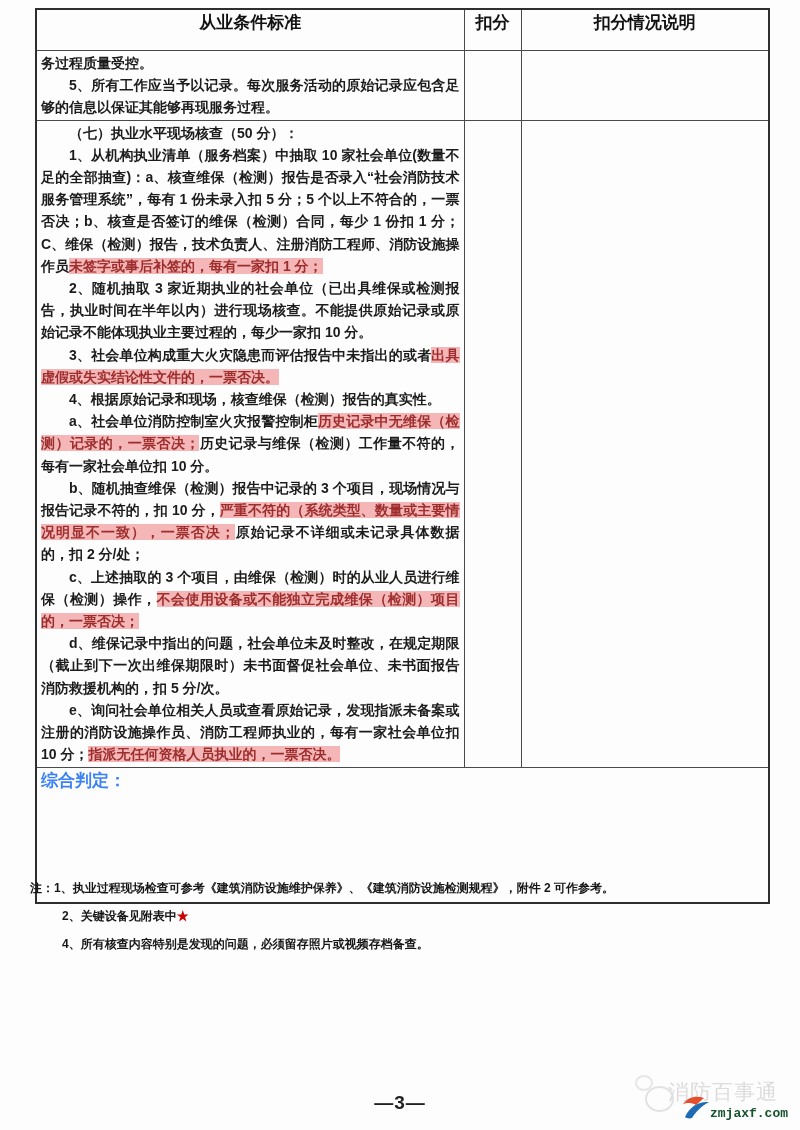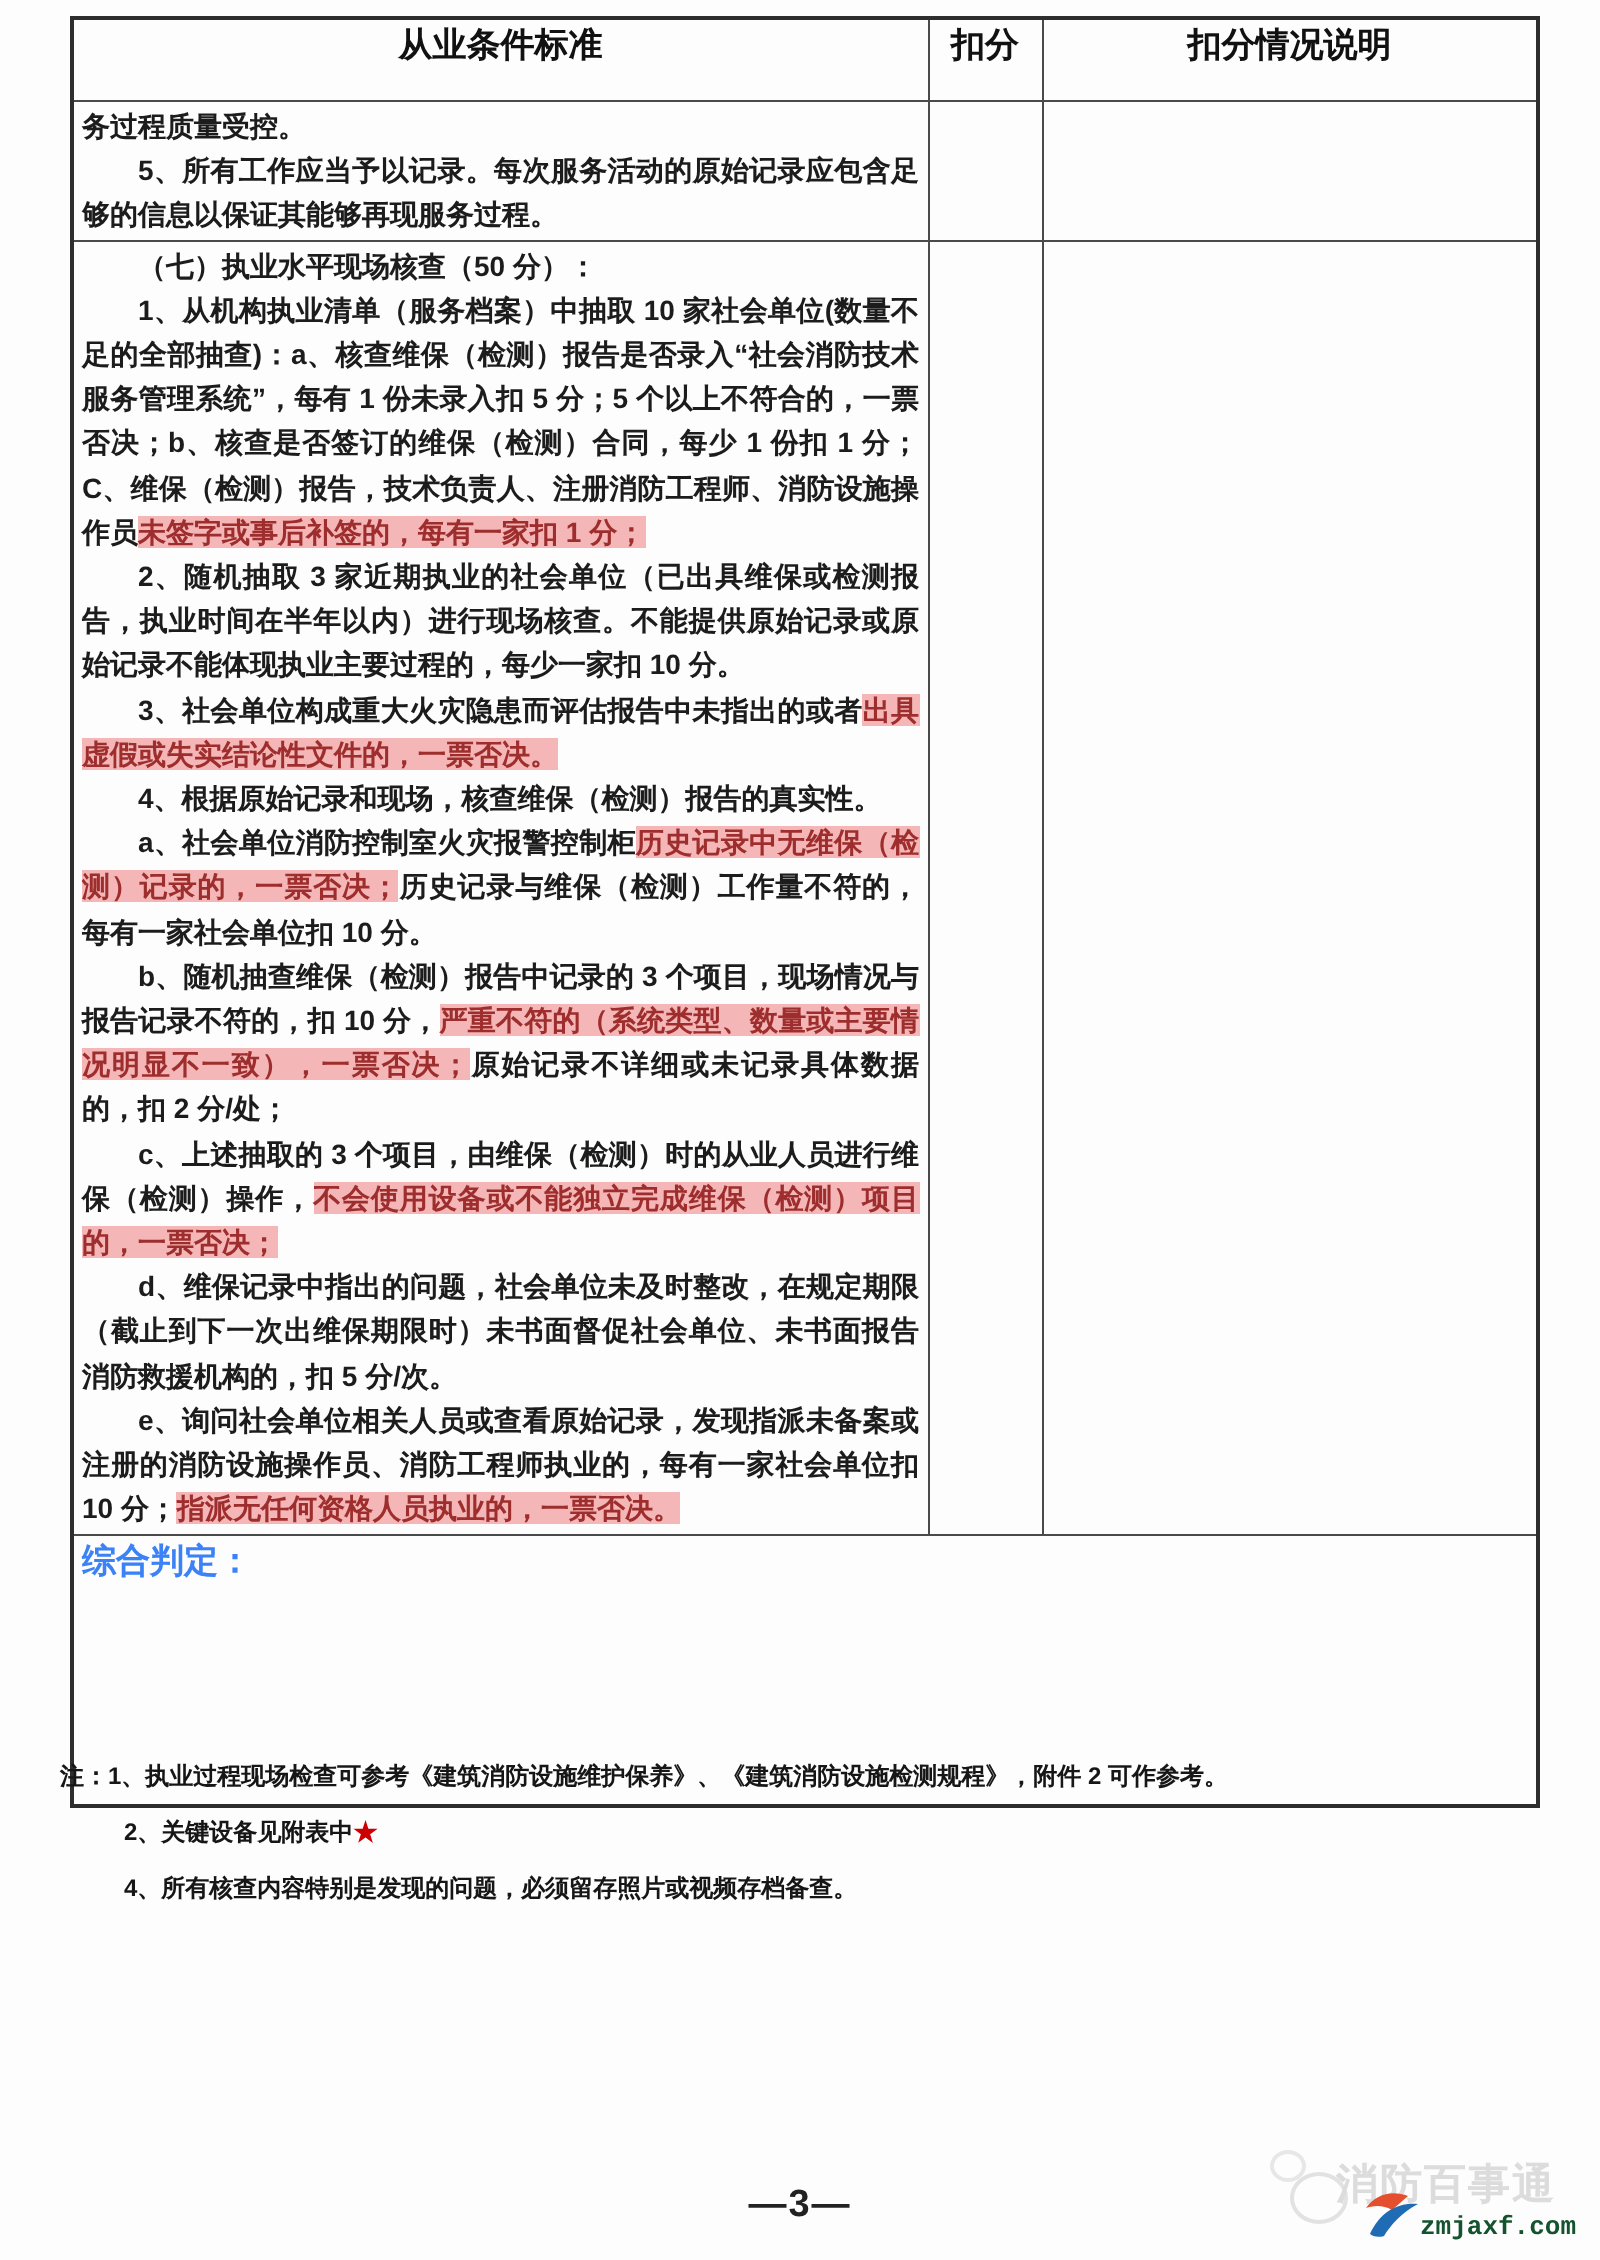--- a/index.html
+++ b/index.html
@@ -50,21 +50,21 @@
   .wm-circle-lg{
     position:absolute;left:645px;top:1086px;width:25px;height:22px;
     border:2px solid #e2e2e2;border-radius:50%;
   }
   .wm-circle-sm{
     position:absolute;left:635px;top:1075px;width:14px;height:12px;
     border:2px solid #e7e7e7;border-radius:50%;
   }
   .wm-brand{
     position:absolute;left:668px;top:1078px;width:130px;
-    font-size:21px;font-weight:700;color:#dcdcdc;letter-spacing:1px;white-space:nowrap;
+    font-size:21px;font-weight:400;color:#dcdcdc;letter-spacing:1px;white-space:nowrap;
   }
   .wm-logo{position:absolute;left:682px;top:1094px;}
   .wm-title{
     position:absolute;left:709px;top:1143px;font-size:15px;font-weight:700;color:#161616;
     white-space:nowrap;
   }
   .wm-url{
     position:absolute;left:710px;top:1106px;font-size:13px;font-weight:700;color:#14532d;
     font-family:"Liberation Mono", monospace;white-space:nowrap;
   }

